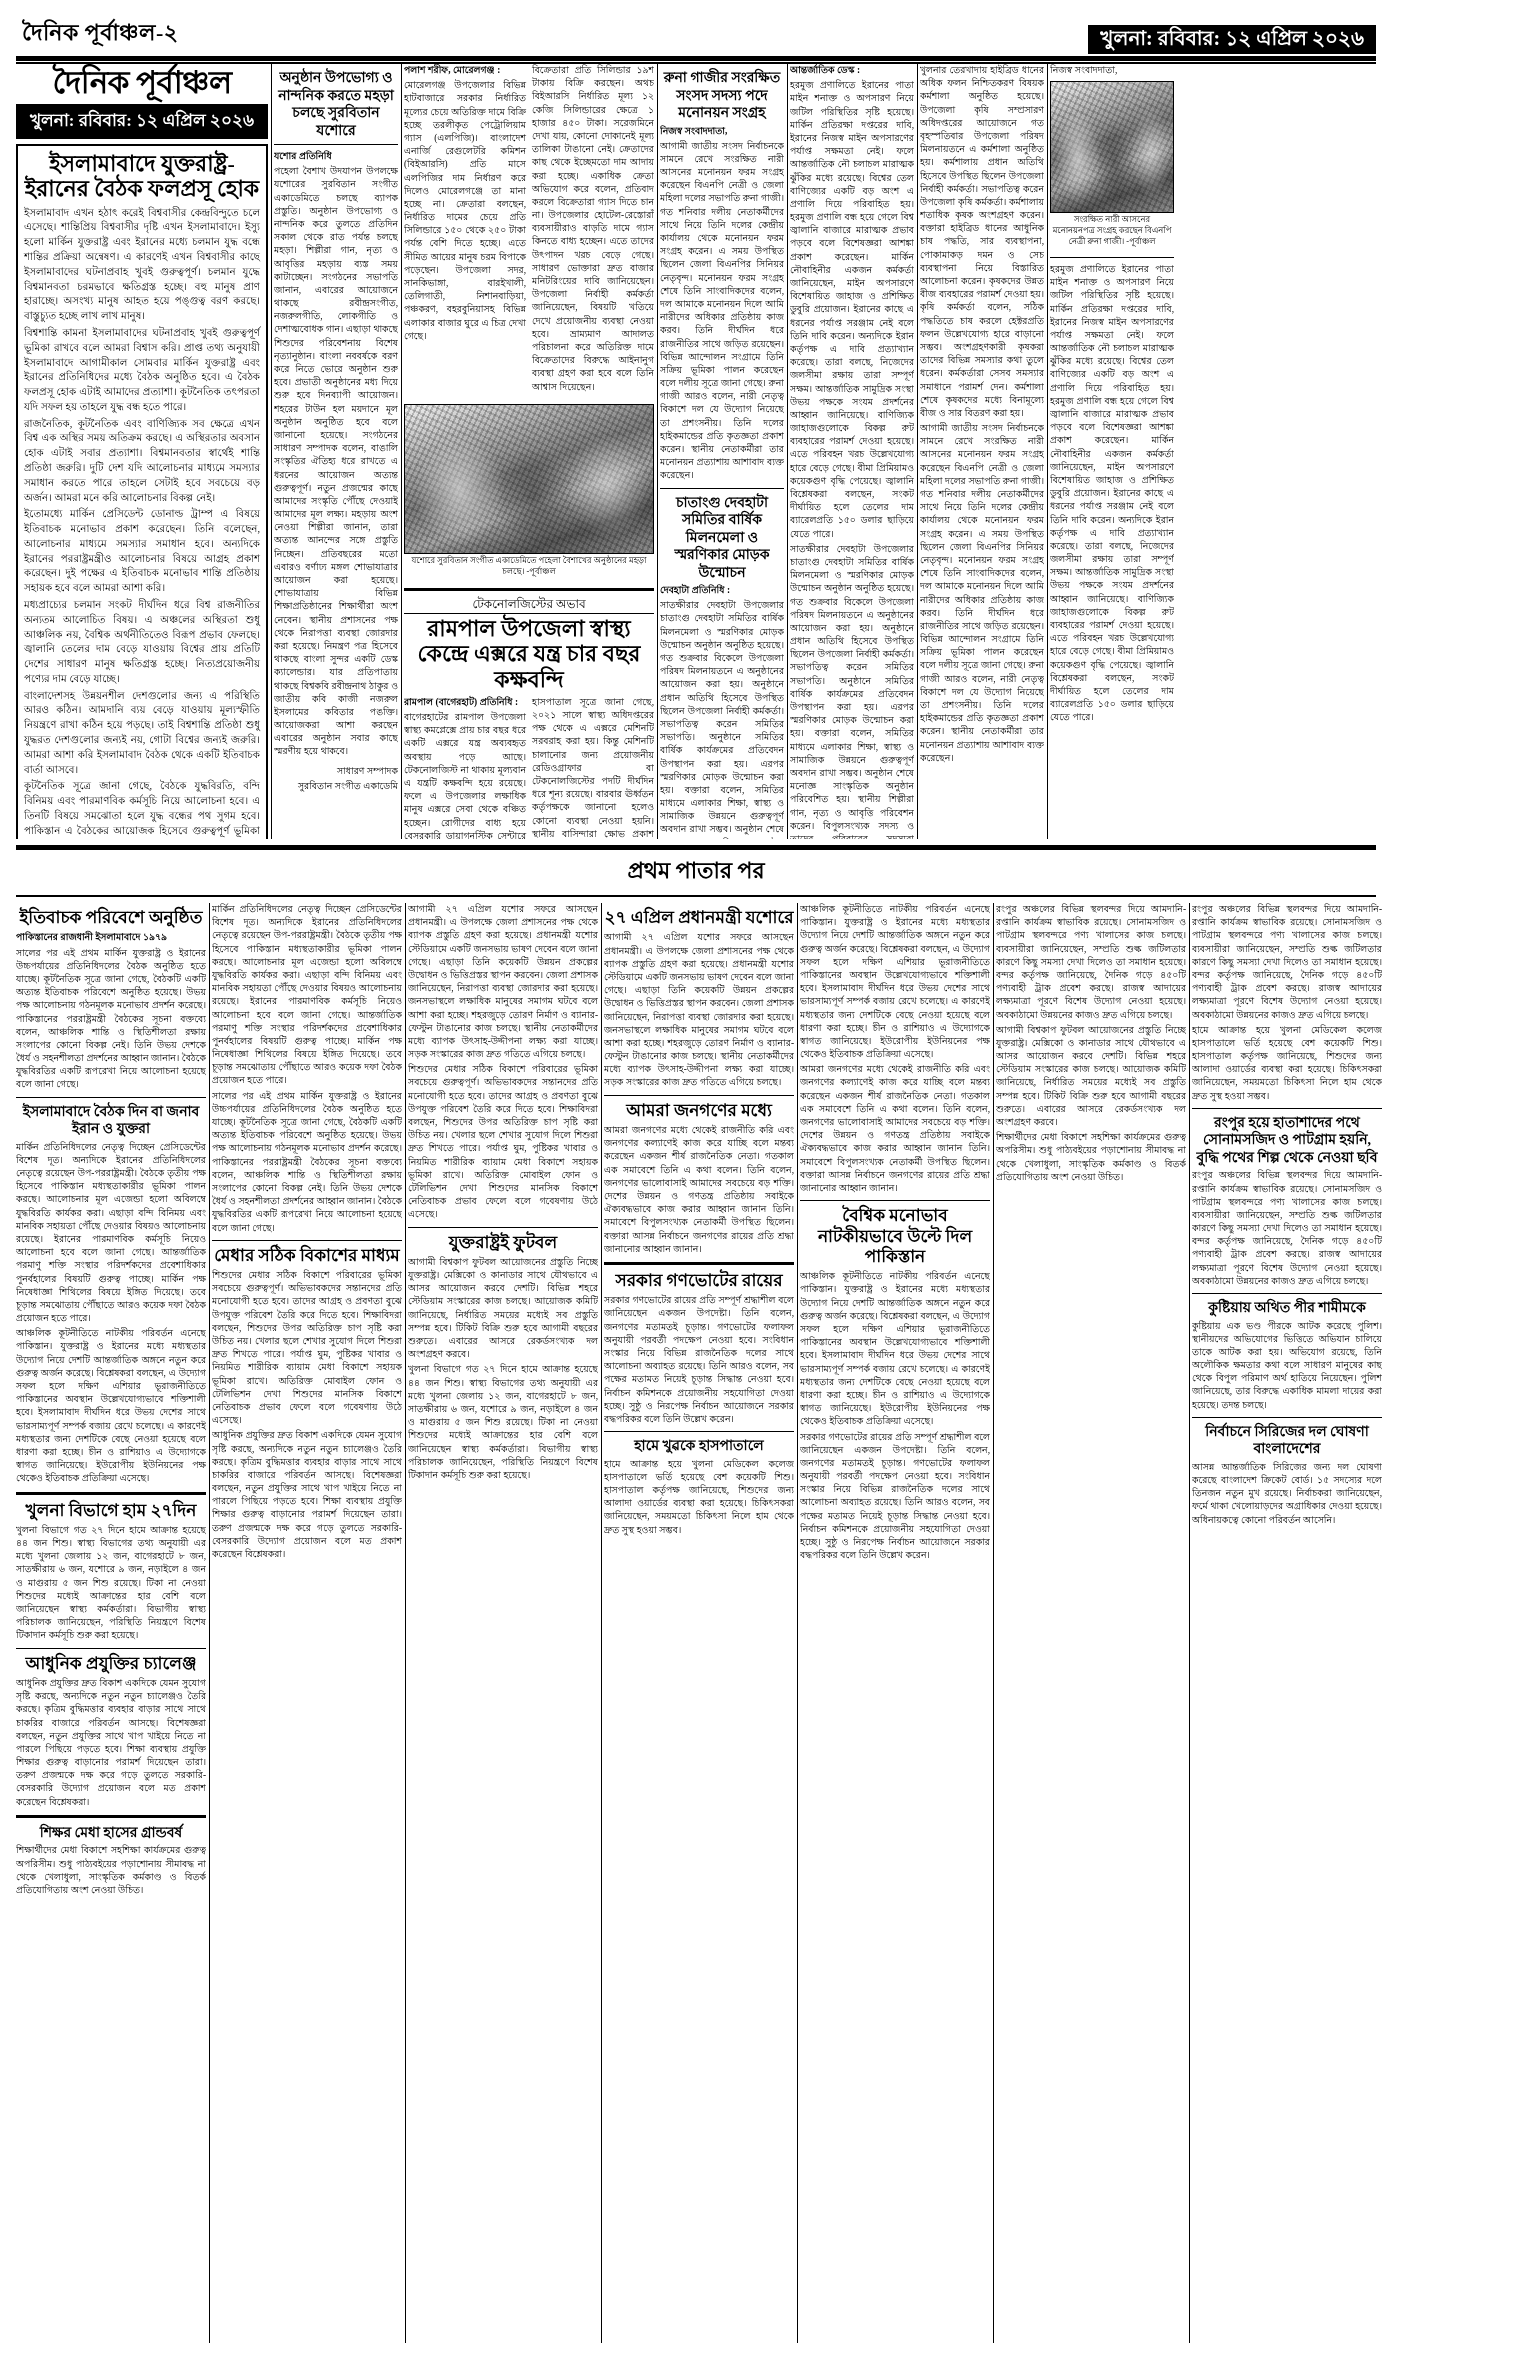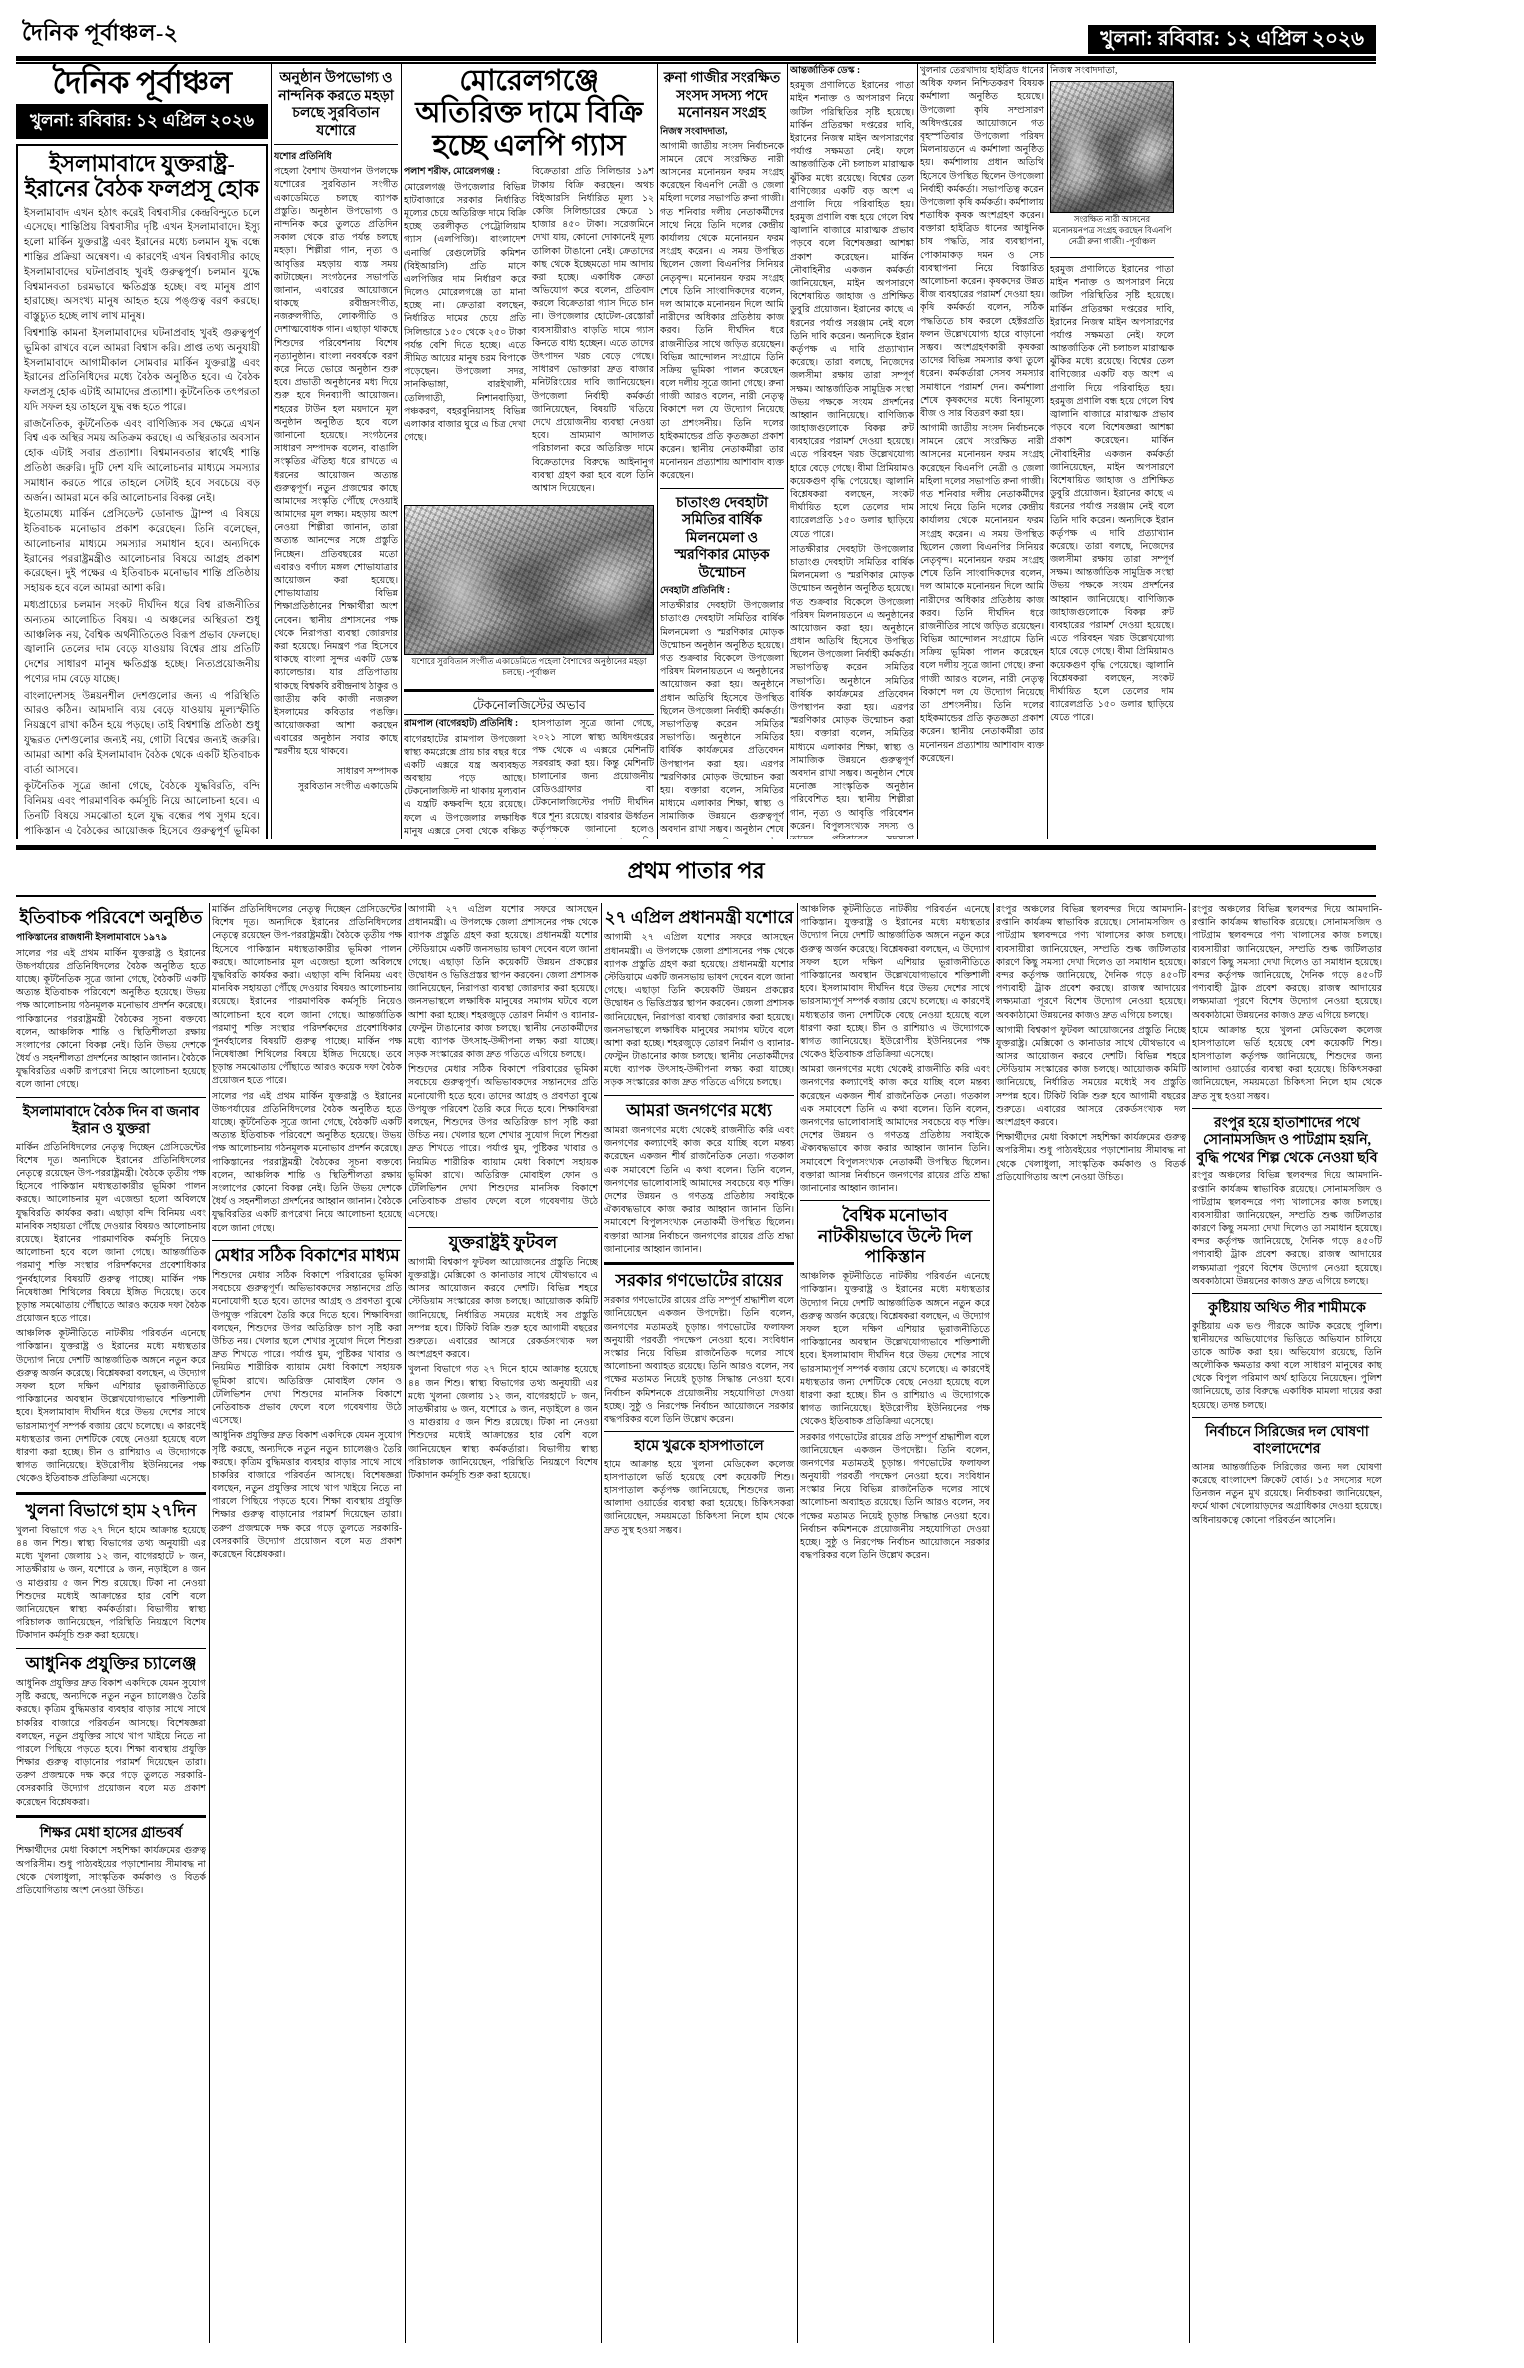--- a/index.html
+++ b/index.html
@@ -167,39 +167,39 @@
         <p>পহেলা বৈশাখ উদযাপন উপলক্ষে যশোরের সুরবিতান সংগীত একাডেমিতে চলছে ব্যাপক প্রস্তুতি। অনুষ্ঠান উপভোগ্য ও নান্দনিক করে তুলতে প্রতিদিন সকাল থেকে রাত পর্যন্ত চলছে মহড়া। শিল্পীরা গান, নৃত্য ও আবৃত্তির মহড়ায় ব্যস্ত সময় কাটাচ্ছেন। সংগঠনের সভাপতি জানান, এবারের আয়োজনে থাকছে রবীন্দ্রসংগীত, নজরুলগীতি, লোকগীতি ও দেশাত্মবোধক গান। এছাড়া থাকছে শিশুদের পরিবেশনায় বিশেষ নৃত্যানুষ্ঠান। বাংলা নববর্ষকে বরণ করে নিতে ভোরে অনুষ্ঠান শুরু হবে। প্রভাতী অনুষ্ঠানের মধ্য দিয়ে শুরু হবে দিনব্যাপী আয়োজন। শহরের টাউন হল ময়দানে মূল অনুষ্ঠান অনুষ্ঠিত হবে বলে জানানো হয়েছে। সংগঠনের সাধারণ সম্পাদক বলেন, বাঙালি সংস্কৃতির ঐতিহ্য ধরে রাখতে এ ধরনের আয়োজন অত্যন্ত গুরুত্বপূর্ণ। নতুন প্রজন্মের কাছে আমাদের সংস্কৃতি পৌঁছে দেওয়াই আমাদের মূল লক্ষ্য। মহড়ায় অংশ নেওয়া শিল্পীরা জানান, তারা অত্যন্ত আনন্দের সঙ্গে প্রস্তুতি নিচ্ছেন। প্রতিবছরের মতো এবারও বর্ণাঢ্য মঙ্গল শোভাযাত্রার আয়োজন করা হয়েছে। শোভাযাত্রায় বিভিন্ন শিক্ষাপ্রতিষ্ঠানের শিক্ষার্থীরা অংশ নেবেন। স্থানীয় প্রশাসনের পক্ষ থেকে নিরাপত্তা ব্যবস্থা জোরদার করা হয়েছে। নিমন্ত্রণ পত্র হিসেবে থাকছে বাংলা সুন্দর একটি ডেস্ক ক্যালেন্ডার। যার প্রতিপাতায় থাকছে বিশ্বকবি রবীন্দ্রনাথ ঠাকুর ও জাতীয় কবি কাজী নজরুল ইসলামের কবিতার পঙক্তি। আয়োজকরা আশা করছেন এবারের অনুষ্ঠান সবার কাছে স্মরণীয় হয়ে থাকবে।</p>
       </div>
       <div class="body" style="text-align:right;margin-top:6px;">
         <p>সাধারণ সম্পাদক</p>
         <p>সুরবিতান সংগীত একাডেমি</p>
       </div>
     </div>
     <div class="vrule"></div>
 
     <div class="col">
-      <div class="hl-xl">মোরেলগঞ্জে অতিরিক্ত দামে বিক্রি হচ্ছে এলপি গ্যাস</div>
       <div style="display:grid;grid-template-columns:1fr 6px 1fr;">
         <div class="body">
           <p><span class="byline">পলাশ শরীফ, মোরেলগঞ্জ :</span></p>
           <p>মোরেলগঞ্জ উপজেলার বিভিন্ন হাটবাজারে সরকার নির্ধারিত মূল্যের চেয়ে অতিরিক্ত দামে বিক্রি হচ্ছে তরলীকৃত পেট্রোলিয়াম গ্যাস (এলপিজি)। বাংলাদেশ এনার্জি রেগুলেটরি কমিশন (বিইআরসি) প্রতি মাসে এলপিজির দাম নির্ধারণ করে দিলেও মোরেলগঞ্জে তা মানা হচ্ছে না। ক্রেতারা বলছেন, নির্ধারিত দামের চেয়ে প্রতি সিলিন্ডারে ১৫০ থেকে ২৫০ টাকা পর্যন্ত বেশি দিতে হচ্ছে। এতে সীমিত আয়ের মানুষ চরম বিপাকে পড়েছেন। উপজেলা সদর, সানকিভাঙ্গা, বারইখালী, তেলিগাতী, নিশানবাড়িয়া, পঞ্চকরণ, বহরবুনিয়াসহ বিভিন্ন এলাকার বাজার ঘুরে এ চিত্র দেখা গেছে।</p>
         </div>
         <div></div>
         <div class="body">
           <p>বিক্রেতারা প্রতি সিলিন্ডার ১৯শ টাকায় বিক্রি করছেন। অথচ বিইআরসি নির্ধারিত মূল্য ১২ কেজি সিলিন্ডারের ক্ষেত্রে ১ হাজার ৪৫০ টাকা। সরেজমিনে দেখা যায়, কোনো দোকানেই মূল্য তালিকা টাঙানো নেই। ক্রেতাদের কাছ থেকে ইচ্ছেমতো দাম আদায় করা হচ্ছে। একাধিক ক্রেতা অভিযোগ করে বলেন, প্রতিবাদ করলে বিক্রেতারা গ্যাস দিতে চান না। উপজেলার হোটেল-রেস্তোরাঁ ব্যবসায়ীরাও বাড়তি দামে গ্যাস কিনতে বাধ্য হচ্ছেন। এতে তাদের উৎপাদন খরচ বেড়ে গেছে। সাধারণ ভোক্তারা দ্রুত বাজার মনিটরিংয়ের দাবি জানিয়েছেন। উপজেলা নির্বাহী কর্মকর্তা জানিয়েছেন, বিষয়টি খতিয়ে দেখে প্রয়োজনীয় ব্যবস্থা নেওয়া হবে। ভ্রাম্যমাণ আদালত পরিচালনা করে অতিরিক্ত দামে বিক্রেতাদের বিরুদ্ধে আইনানুগ ব্যবস্থা গ্রহণ করা হবে বলে তিনি আশ্বাস দিয়েছেন।</p>
         </div>
       </div>
 
       <div class="photo" style="height:150px;margin-top:8px;"></div>
       <div class="caption">
         যশোরে সুরবিতান সংগীত একাডেমিতে পহেলা বৈশাখের অনুষ্ঠানের মহড়া চলছে। -পূর্বাঞ্চল
       </div>
 
       <div class="hr-thick"></div>
       <div class="kicker hl-underline">টেকনোলজিস্টের অভাব</div>
+      <div class="hl-lg">রামপাল উপজেলা স্বাস্থ্য কেন্দ্রে এক্সরে যন্ত্র চার বছর কক্ষবন্দি</div>
       <div style="display:grid;grid-template-columns:1fr 6px 1fr;">
         <div class="body">
           <p><span class="byline">রামপাল (বাগেরহাট) প্রতিনিধি :</span></p>
           <p>বাগেরহাটের রামপাল উপজেলা স্বাস্থ্য কমপ্লেক্সে প্রায় চার বছর ধরে একটি এক্সরে যন্ত্র অব্যবহৃত অবস্থায় পড়ে আছে। টেকনোলজিস্ট না থাকায় মূল্যবান এ যন্ত্রটি কক্ষবন্দি হয়ে রয়েছে। ফলে এ উপজেলার লক্ষাধিক মানুষ এক্সরে সেবা থেকে বঞ্চিত হচ্ছেন। রোগীদের বাধ্য হয়ে বেসরকারি ডায়াগনস্টিক সেন্টারে গিয়ে চড়া মূল্যে এক্সরে করাতে হচ্ছে।</p>
         </div>
         <div></div>
         <div class="body">
           <p>হাসপাতাল সূত্রে জানা গেছে, ২০২১ সালে স্বাস্থ্য অধিদপ্তরের পক্ষ থেকে এ এক্সরে মেশিনটি সরবরাহ করা হয়। কিন্তু মেশিনটি চালানোর জন্য প্রয়োজনীয় রেডিওগ্রাফার বা টেকনোলজিস্টের পদটি দীর্ঘদিন ধরে শূন্য রয়েছে। বারবার ঊর্ধ্বতন কর্তৃপক্ষকে জানানো হলেও কোনো ব্যবস্থা নেওয়া হয়নি। স্থানীয় বাসিন্দারা ক্ষোভ প্রকাশ করে বলেন, সরকারি হাসপাতালে এত দামি যন্ত্র থাকা সত্ত্বেও সেবা না পাওয়া দুঃখজনক।</p>
 
         </div>

